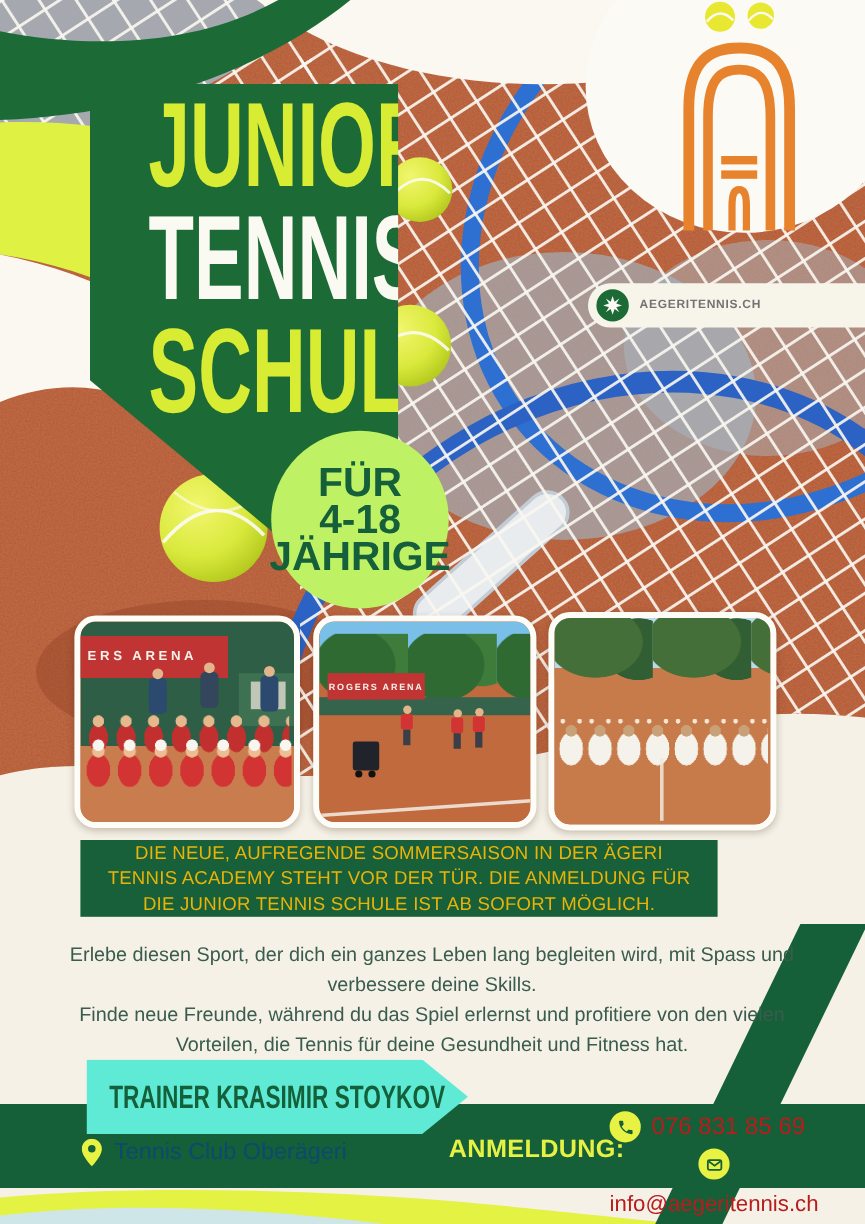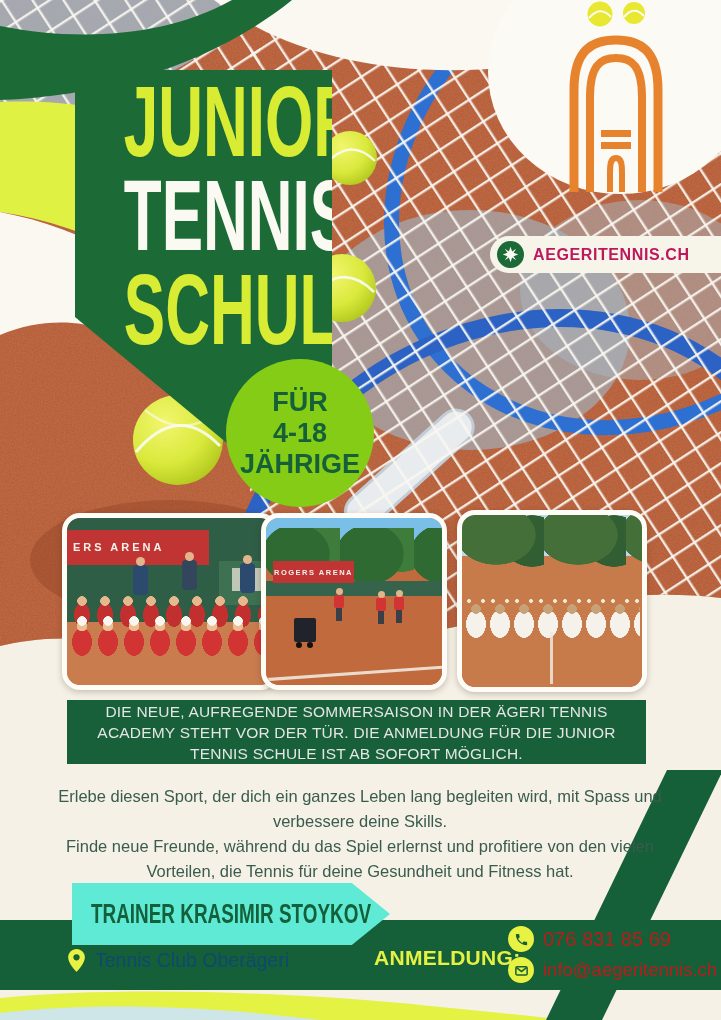--- a/index.html
+++ b/index.html
@@ -19,43 +19,43 @@
   .title-line{
     display:block; font-weight:bold; font-size:100px; line-height:94px;
     transform:scaleX(0.62); transform-origin:center; letter-spacing:0;
     white-space:nowrap;
   }
   .t-yellow{color:#d7ec32;}
   .t-white{color:#fbfaf2;}
 
   .age-badge{
     position:absolute; left:226px; top:359px; width:148px; height:148px;
-    border-radius:50%; background:#84cc16; z-index:4;
+    border-radius:50%; background:#bef264; z-index:4;
     display:flex; flex-direction:column; align-items:center; justify-content:center;
-    color:#15603a; font-weight:bold; font-size:27px; line-height:31px; text-align:center;
+    color:#15603a; font-weight:bold; font-size:34px; line-height:31px; text-align:center;
   }
 
   
   .logo-wrap{position:absolute; left:560px; top:0px; width:115px; height:195px; z-index:4;}
   .website-pill{
     position:absolute; left:490px; top:236px; width:231px; height:37px; z-index:4;
     background:#f7f5ea; border-radius:19px 0 0 19px;
     display:flex; align-items:center; padding-left:7px; box-sizing:border-box;
   }
   .star-circle{width:27px; height:27px; border-radius:50%; background:#1c6b36;
     display:flex; align-items:center; justify-content:center; flex:0 0 auto;}
-  .website-label{margin-left:9px; color:#be185d; font-weight:bold; font-size:16px; letter-spacing:.6px;}
+  .website-label{margin-left:9px; color:#737373; font-weight:bold; font-size:10px; letter-spacing:.6px;}
 
   
   .photo{
     position:absolute; border:5px solid #fdfcf7; border-radius:18px; z-index:2;
     box-shadow:0 2px 6px rgba(60,30,10,.25); overflow:hidden; background:#b5744d;
   }
   .photo-inner{position:absolute; inset:0; border-radius:12px; overflow:hidden;}
-  .p1{left:62px; top:513px; width:178px; height:167px;padding-left:28px;}
+  .p1{left:62px; top:513px; width:178px; height:167px;}
   .p2{left:261px; top:513px; width:176px; height:167px;}
   .p3{left:457px; top:510px; width:180px; height:172px;}
 
   .p1 .screen{position:absolute; inset:0; background:linear-gradient(#2e5e46 0 62%, #c97c4e 62% 100%);}
   .p1 .banner{position:absolute; left:0; top:7%; width:66%; height:21%; background:#c13434;
     color:#f6f2ea; font-weight:bold; font-size:11px; letter-spacing:3px;
     display:flex; align-items:center; padding-left:6px;}
   .p1 .panel{position:absolute; right:0; top:26%; width:26%; height:26%; background:#3e7052;}
   .p1 .sign{position:absolute; right:4%; top:30%; width:16%; height:14%; background:#d8d6c8; opacity:.85;}
   .crowd-back{
@@ -109,22 +109,22 @@
       radial-gradient(circle at 5px 6px, #f2e8d8 0 1.8px, rgba(0,0,0,0) 2.2px),
       radial-gradient(circle at 19px 6px, #f2e8d8 0 1.8px, rgba(0,0,0,0) 2.2px),
       radial-gradient(circle at 12px 14px, #c9a179 0 4.6px, rgba(0,0,0,0) 5px),
       radial-gradient(10px 14px at 12px 29px, #f4f2ea 0 98%, rgba(0,0,0,0) 100%);
     background-size:24px 64px; background-repeat:repeat-x;
   }
   .p3 .mid{position:absolute; left:49%; bottom:2%; width:3px; height:30%; background:#efe8dd; opacity:.85;}
 
   
   .announce{
-    position:absolute; left:67px; top:700px; width:579px; height:64px; z-index:3;
-    background:#17603a; color:#e5e5e5; font-size:15.5px; line-height:21px;
+    position:absolute; left:67px; top:700px; width:531px; height:64px; z-index:3;
+    background:#17603a; color:#eab308; font-size:15.5px; line-height:21px;
     display:flex; align-items:center; justify-content:center; text-align:center;
     padding:4px 20px; box-sizing:border-box; letter-spacing:.2px;
   }
   .bodytext{
     position:absolute; left:58px; top:784px; width:604px; z-index:3;
     color:#3a5c4e; font-size:16.5px; line-height:25px; text-align:center;
   }
   .bodytext p{margin:0;}
 
   
@@ -137,21 +137,21 @@
   .ribbon span{
     color:#14603a; font-weight:bold; font-size:27px; white-space:nowrap;
     transform:scaleX(0.7); transform-origin:center;
   }
   .loc{position:absolute; left:68px; top:949px; z-index:6; display:flex; align-items:center; gap:10px;}
   .loc-label{color:#0c4a6e; font-size:19.5px;}
   .anmeldung{position:absolute; left:374px; top:946px; z-index:6; color:#e6f243; font-weight:bold;
     font-size:21px; letter-spacing:.3px;}
   .contact{position:absolute; z-index:6; display:flex; align-items:center; gap:9px;}
   .c-phone{left:508px; top:926px;}
-  .c-mail{left:508px; top:957px;}
+  .c-mail{left:508px; top:957px;flex-direction:column;}
   .c-circle{width:26px; height:26px; border-radius:50%; background:#e8f243;
     display:flex; align-items:center; justify-content:center; flex:0 0 auto;}
   .c-text{color:#b91c1c; font-size:20px;}
   .c-mail .c-text{font-size:18.5px;}
 </style>
 </head>
 <body>
 
 <div class="poster">
 

